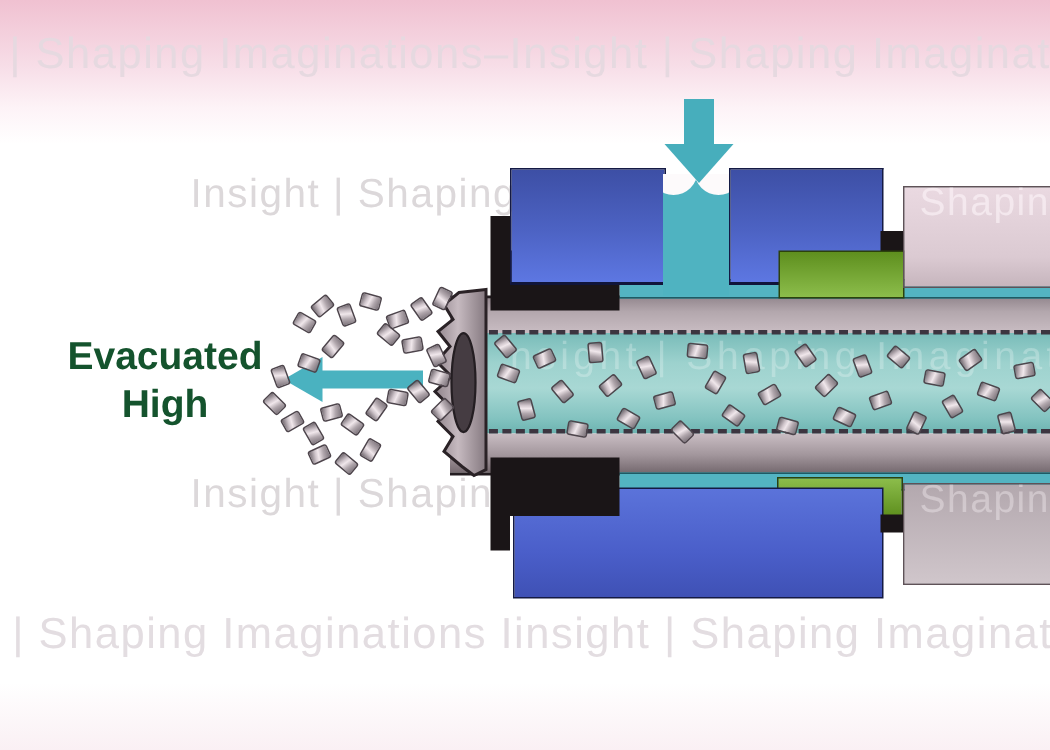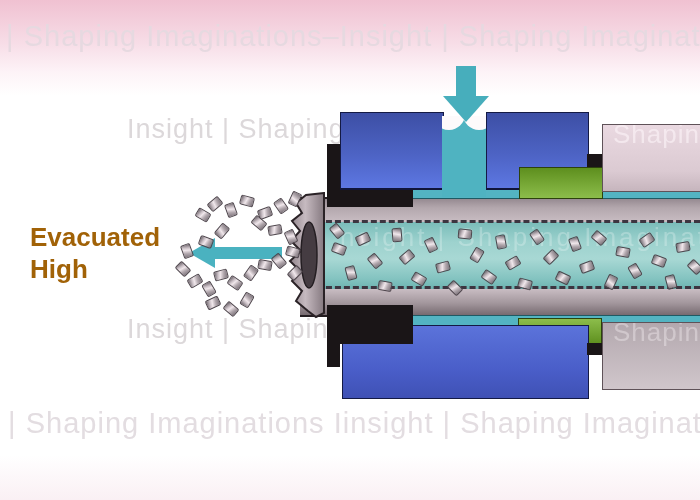--- a/index.html
+++ b/index.html
@@ -65,22 +65,22 @@
   
   .arrow-down-stem{left:456px;top:66px;width:20px;height:31px;background:#47aebc;z-index:8;}
   .arrow-down-head{left:443px;top:96px;width:0;height:0;z-index:8;
     border-left:23px solid transparent;border-right:23px solid transparent;border-top:26px solid #47aebc;}
   .arrow-left-body{left:214px;top:247px;width:68px;height:12px;background:#4ab2c0;z-index:8;}
   .arrow-left-head{left:189px;top:238px;width:0;height:0;z-index:8;
     border-top:15px solid transparent;border-bottom:15px solid transparent;border-right:26px solid #4ab2c0;}
   
   .title{left:346px;top:2px;width:240px;text-align:center;font-weight:bold;
     font-size:27px;line-height:32px;color:#186b75;z-index:9;}
-  .evac{left:30px;top:221px;width:160px;text-align:left;font-weight:bold;
-    font-size:26px;line-height:32px;color:#a16207;z-index:9;}
+  .evac{left:30px;top:221px;width:160px;text-align:center;font-weight:bold;
+    font-size:26px;line-height:32px;color:#14532d;z-index:9;}
   
   .chip{position:absolute;width:12px;height:8px;border-radius:2px;
     background:linear-gradient(105deg,#6d646b 0%,#cfc5cb 30%,#f0e7eb 45%,#b0a6ac 70%,#7c737a 100%);
     border:1px solid #4e454c;}
   .chips-tube{z-index:6;} .chips-out{z-index:10;}
 </style>
 </head>
 <body>
 
 <div id="stage">

